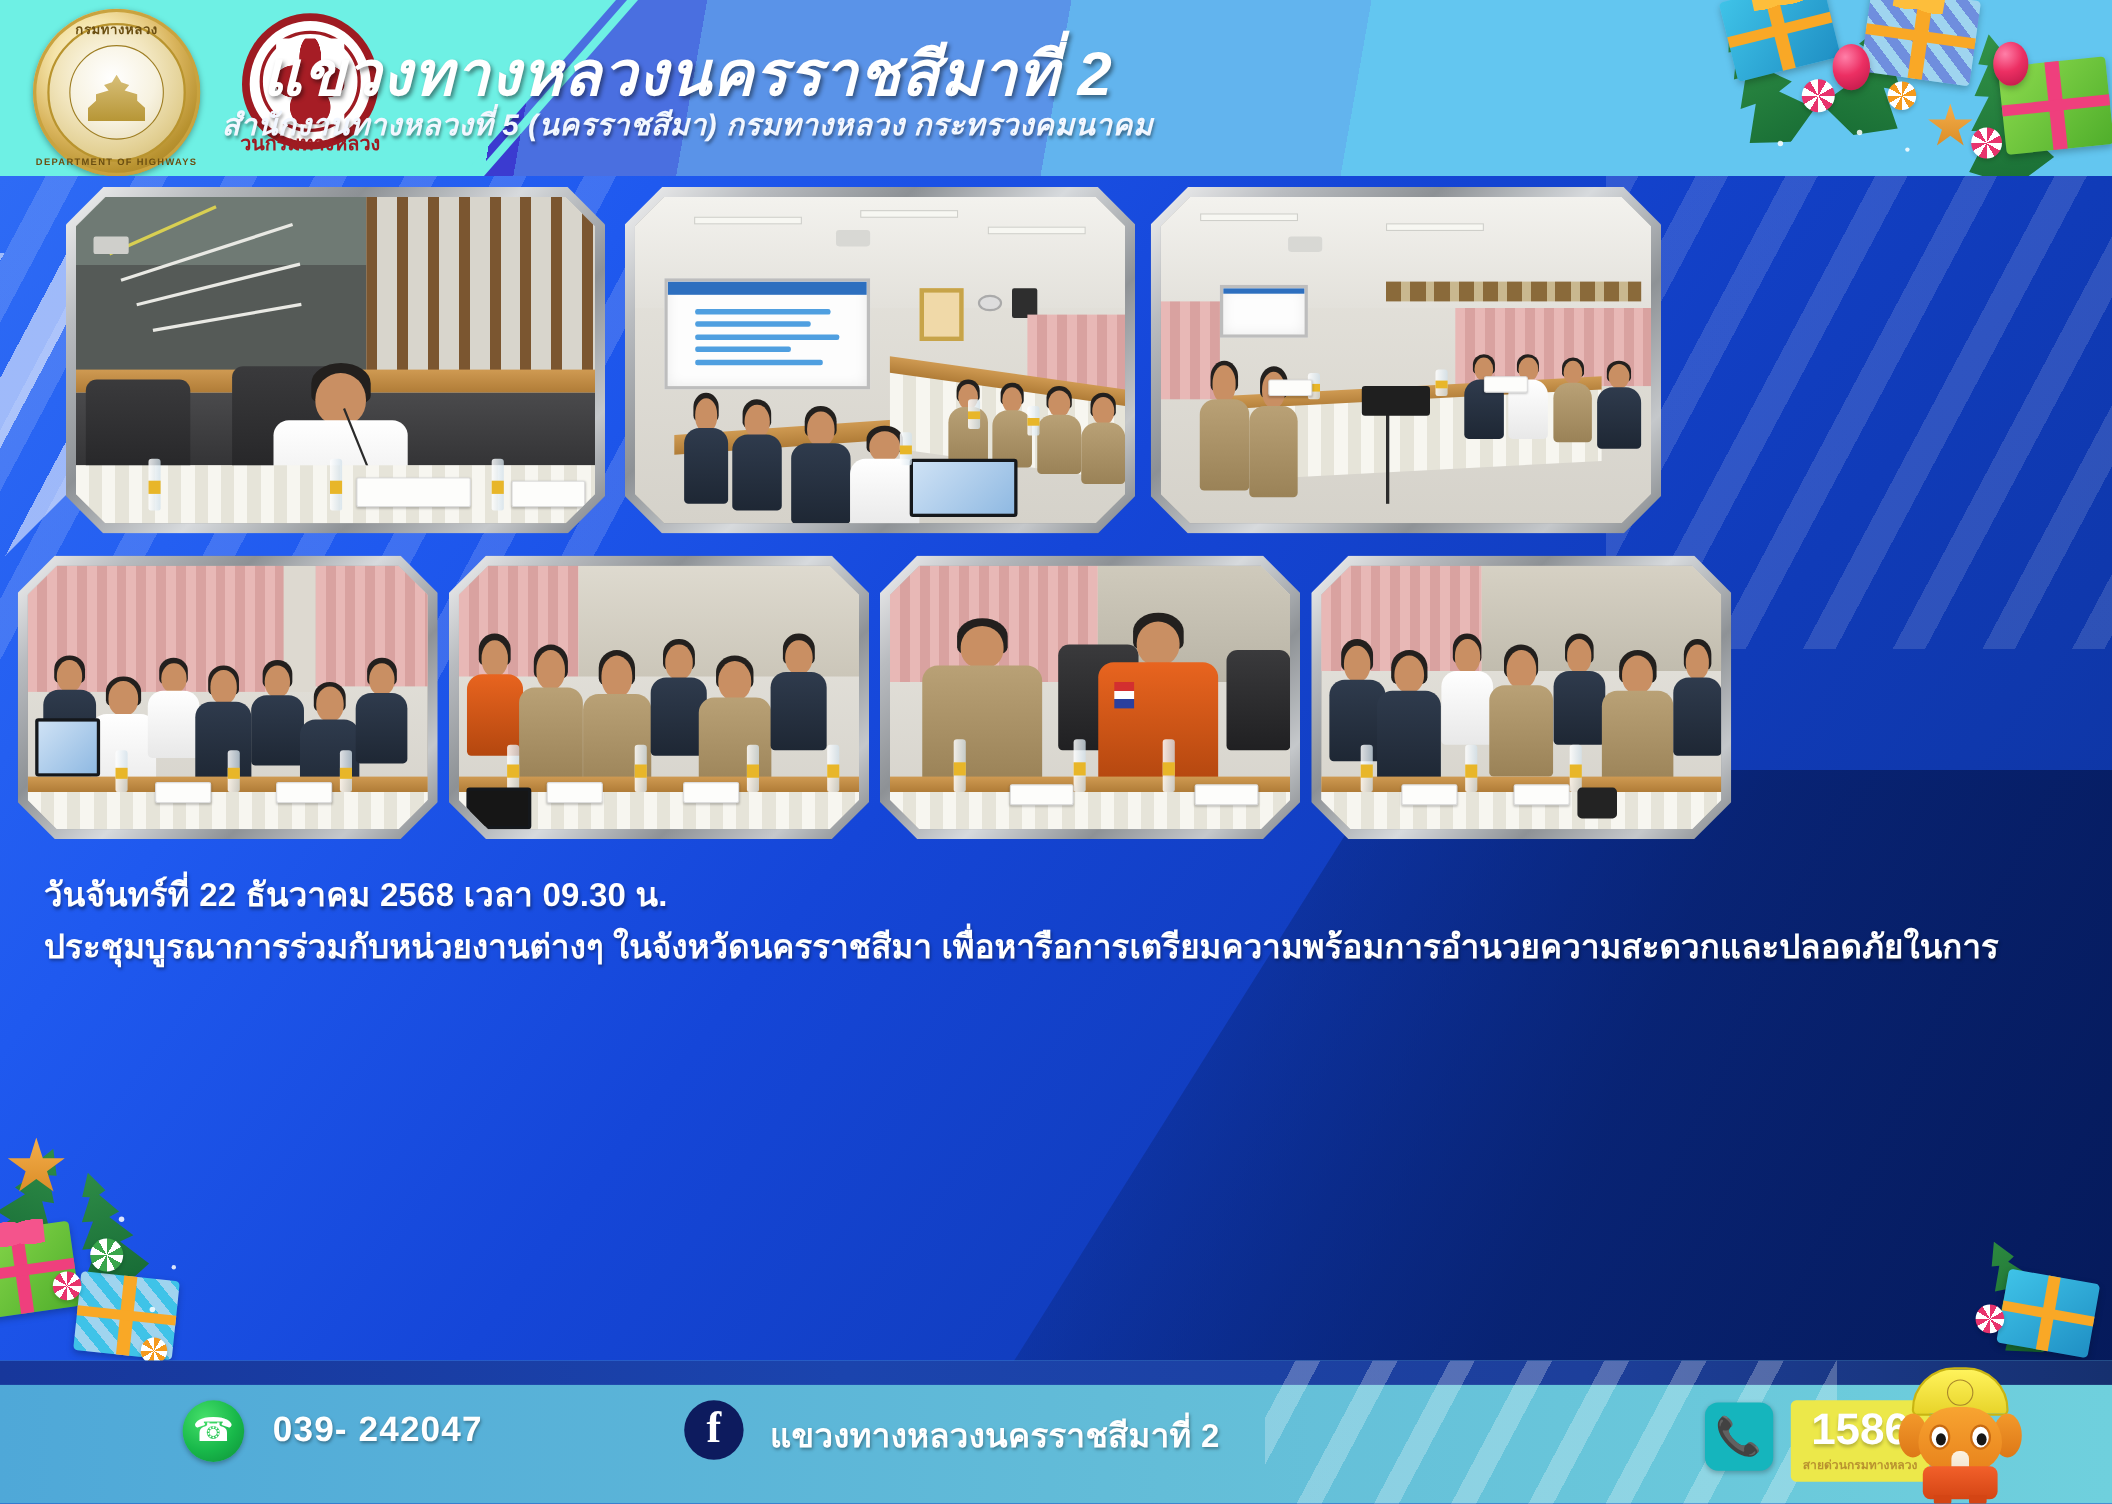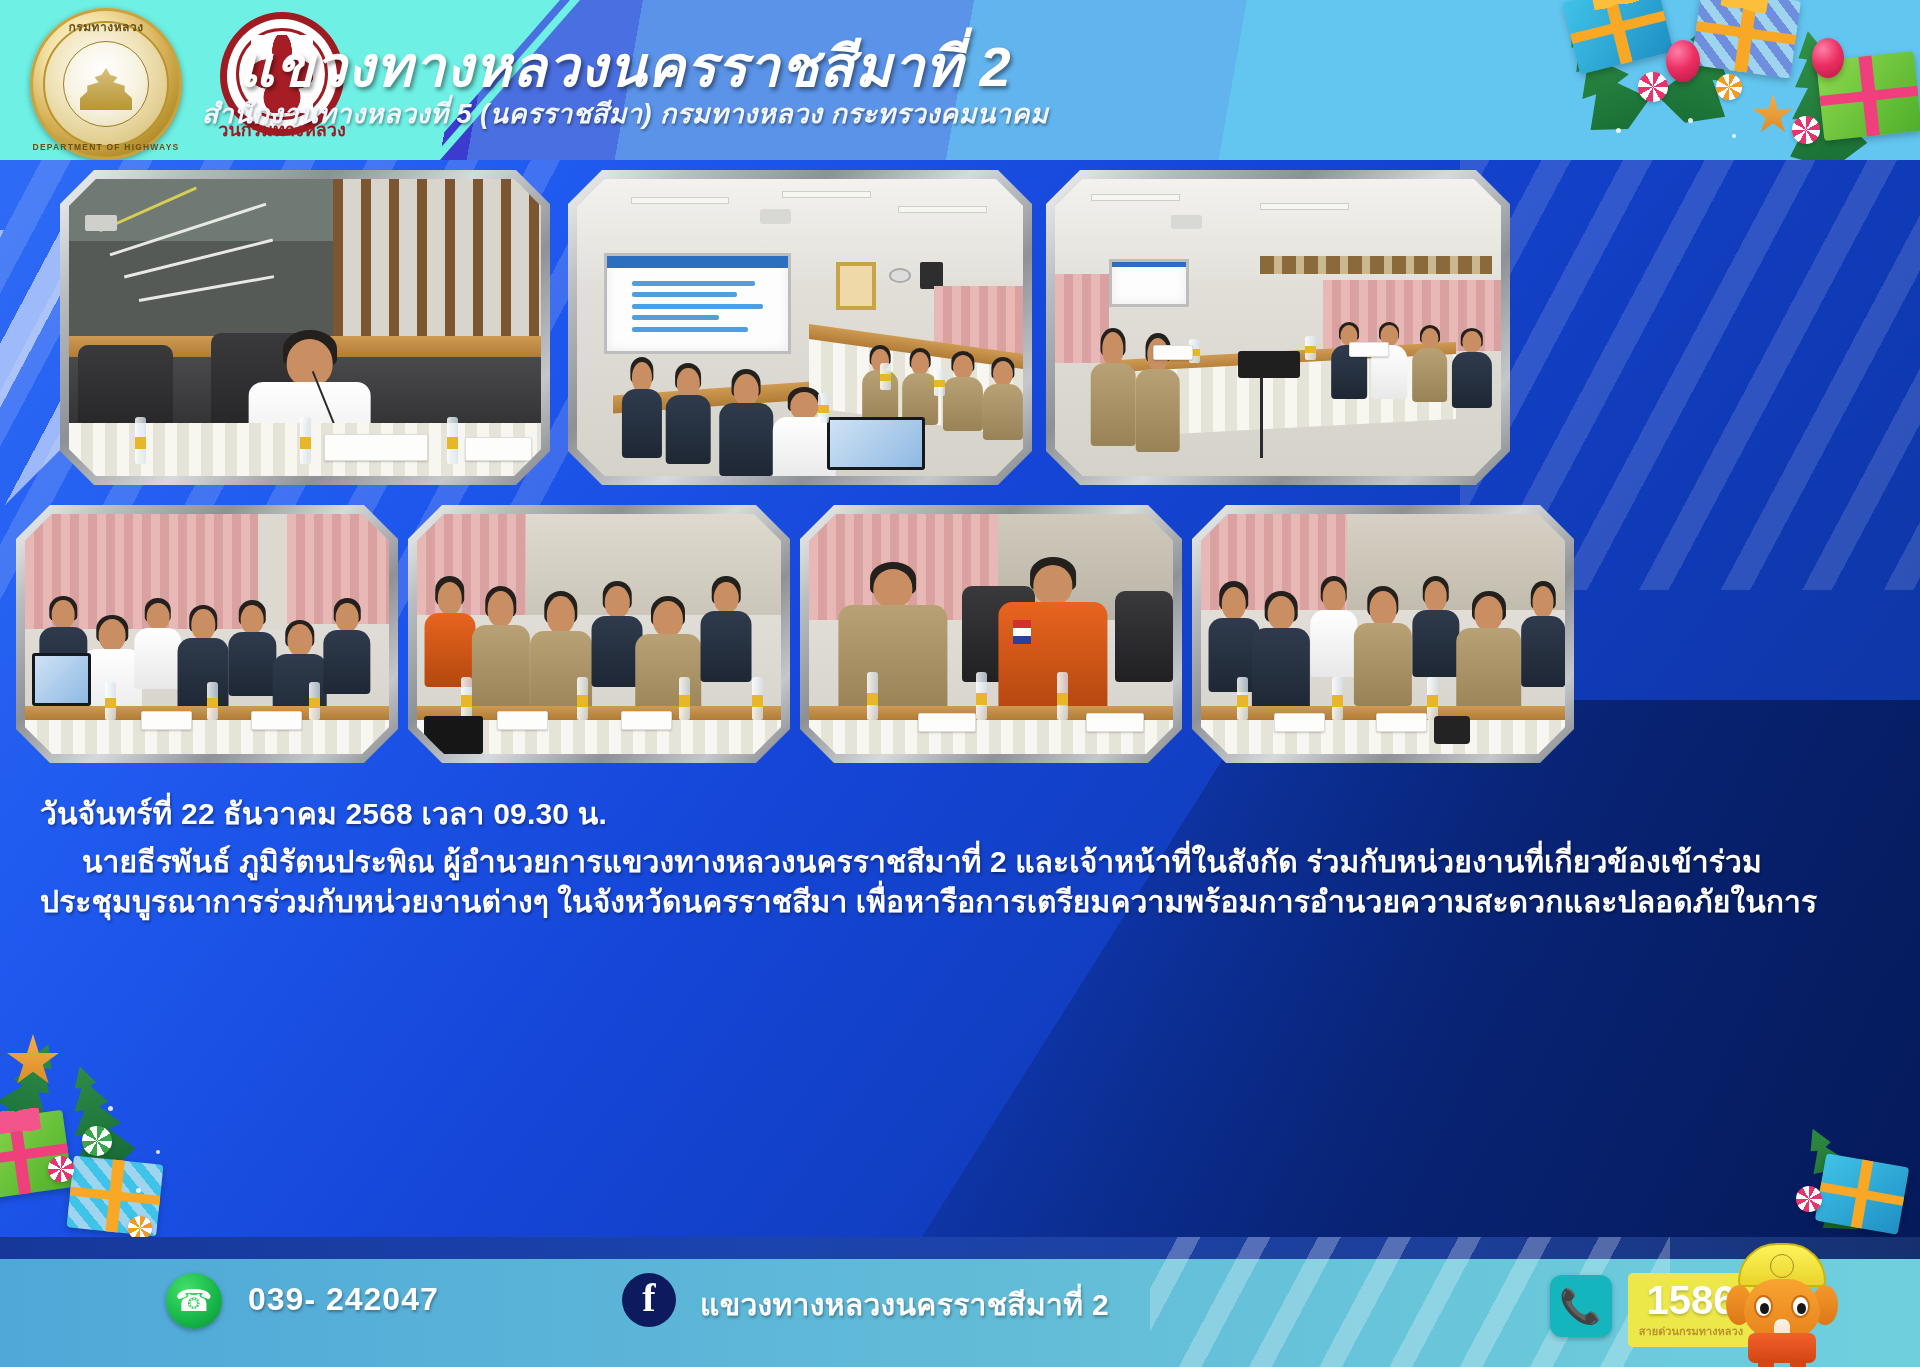--- a/index.html
+++ b/index.html
@@ -803,21 +803,20 @@
           <div class="bottle" style="left:62%;top:68%;height:18%"></div>
           <div class="nameplate" style="left:20%;top:83%;width:14%;height:8%"></div>
           <div class="nameplate" style="left:48%;top:83%;width:14%;height:8%"></div>
           <div style="position:absolute;left:64%;top:84%;width:10%;height:12%;background:#232323;border-radius:4px"></div>
         </div>
       </div>
     </div>
 
     <div class="textblock" style="top:630px;">
       <div class="t-date">วันจันทร์ที่ 22 ธันวาคม 2568 เวลา 09.30 น.</div>
-      <div class="t-line indent">นายธีรพันธ์ ภูมิรัตนประพิณ ผู้อำนวยการแขวงทางหลวงนครราชสีมาที่ 2 และเจ้าหน้าที่ในสังกัด ร่วมกับหน่วยงานที่เกี่ยวข้องเข้าร่วม</div>
       <div class="t-line">ประชุมบูรณาการร่วมกับหน่วยงานต่างๆ ในจังหวัดนครราชสีมา เพื่อหารือการเตรียมความพร้อมการอำนวยความสะดวกและปลอดภัยในการ</div>
     </div>
 
     <div class="deco" style="left:-40px;top:850px;width:300px;height:230px;">
       <div class="pine" style="left:6px;top:30px;width:120px;height:120px;transform:rotate(22deg)"></div>
       <div class="pine" style="left:80px;top:54px;width:110px;height:110px;transform:rotate(-16deg)"></div>
       <div class="star-cookie" style="left:46px;top:24px;width:54px;height:54px;"></div>
       <div class="gift" style="left:12px;top:106px;width:96px;height:78px;background:linear-gradient(135deg,#8ddb4e,#4fae2b);transform:rotate(-8deg)">
         <div class="ribbon-v" style="background:#ef3f7d"></div>
           <div class="ribbon-h" style="background:#ef3f7d"></div>

